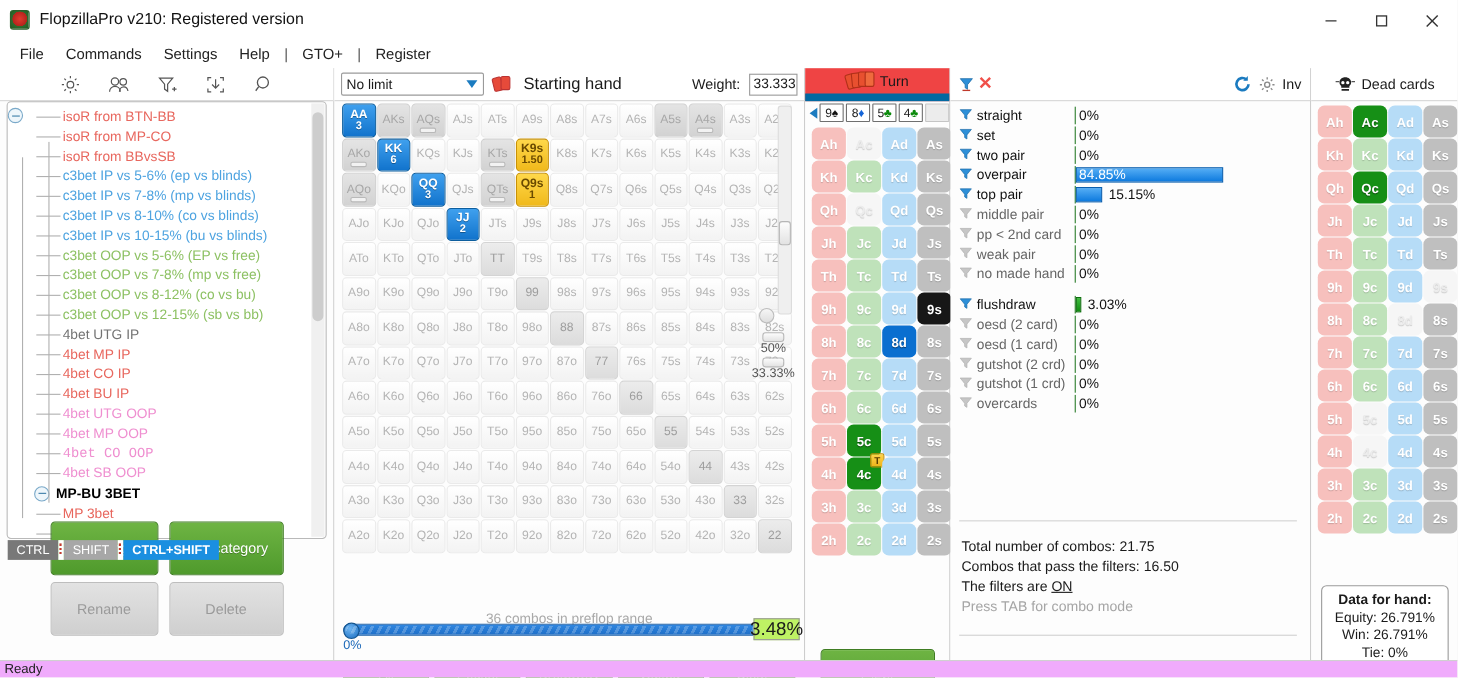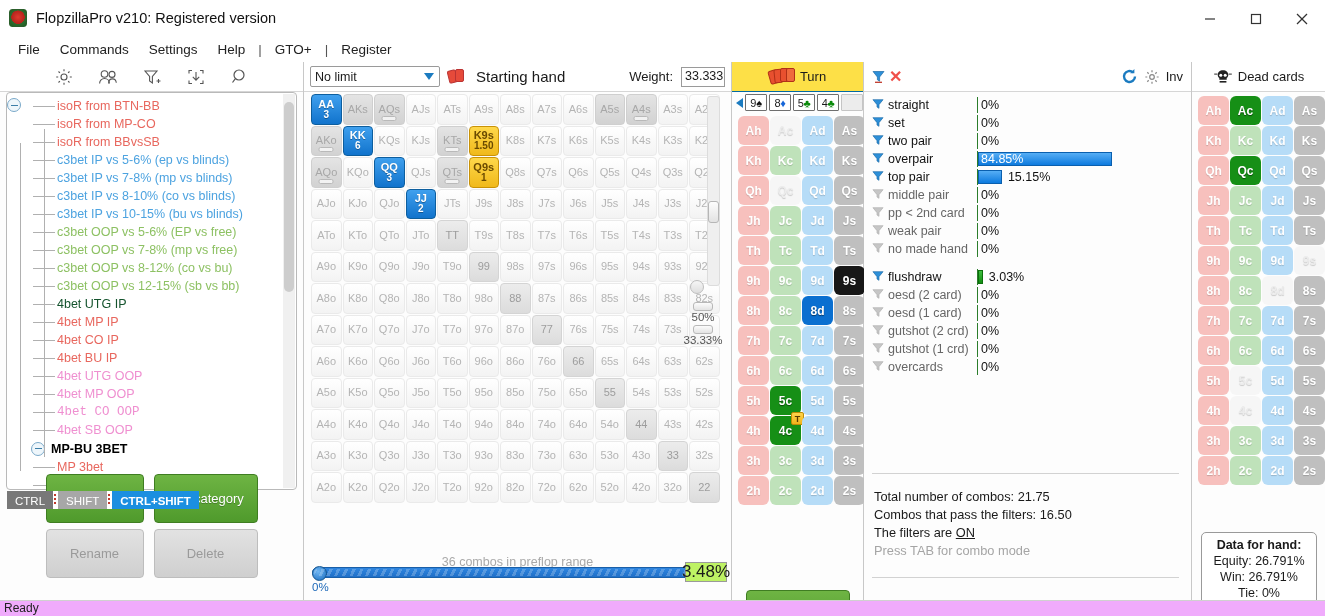--- a/index.html
+++ b/index.html
@@ -256,21 +256,21 @@
   .mini-lbl { font-size:11.5px; color:#555; text-align:center; }
   #weight-round {
     position:absolute; left:386px; top:218px; width:14px;height:14px;border-radius:50%;
     background:linear-gradient(#f6f6f6,#dedede); border:1px solid #bdbdbd;
   }
 
   
   #board-panel { width:132px; flex:none; position:relative; background:#fdfdfd; border-right:1px solid #c8c8c8;}
   #turn-head {
     height:30px; display:flex; align-items:center; justify-content:center; gap:5px;
-    background:#fde047; border-bottom:1px solid #0369a1;
+    background:#ef4444; border-bottom:7px solid #0369a1;
   }
   #turn-cards { width:26px;height:17px;position:relative; }
   #turn-cards i {
     position:absolute; display:block; width:9px;height:14px;border-radius:2px;
     background:#e8502f; border:1px solid #b03018;
   }
   #turn-cards i:nth-child(1){left:0;top:2px;transform:rotate(-16deg);}
   #turn-cards i:nth-child(2){left:5px;top:1px;transform:rotate(-6deg);}
   #turn-cards i:nth-child(3){left:11px;top:0;}
   #turn-cards i:nth-child(4){left:17px;top:0;background:#ef6a3d;}
@@ -496,21 +496,21 @@
           <div class="tree-row" style="padding-left: 24px;">
             <span class="elbow"></span>
             <span class="tree-label" style="color: rgb(141, 193, 99);">c3bet OOP vs 8-12% (co vs bu)</span>
           </div>
           <div class="tree-row" style="padding-left: 24px;">
             <span class="elbow"></span>
             <span class="tree-label" style="color: rgb(141, 193, 99);">c3bet OOP vs 12-15% (sb vs bb)</span>
           </div>
           <div class="tree-row" style="padding-left: 24px;">
             <span class="elbow"></span>
-            <span class="tree-label" style="color: #14532d;">4bet UTG IP</span>
+            <span class="tree-label" style="color: #737373;">4bet UTG IP</span>
           </div>
           <div class="tree-row" style="padding-left: 24px;">
             <span class="elbow"></span>
             <span class="tree-label" style="color: rgb(232, 103, 94);">4bet MP IP</span>
           </div>
           <div class="tree-row" style="padding-left: 24px;">
             <span class="elbow"></span>
             <span class="tree-label" style="color: rgb(232, 103, 94);">4bet CO IP</span>
           </div>
           <div class="tree-row" style="padding-left: 24px;">

